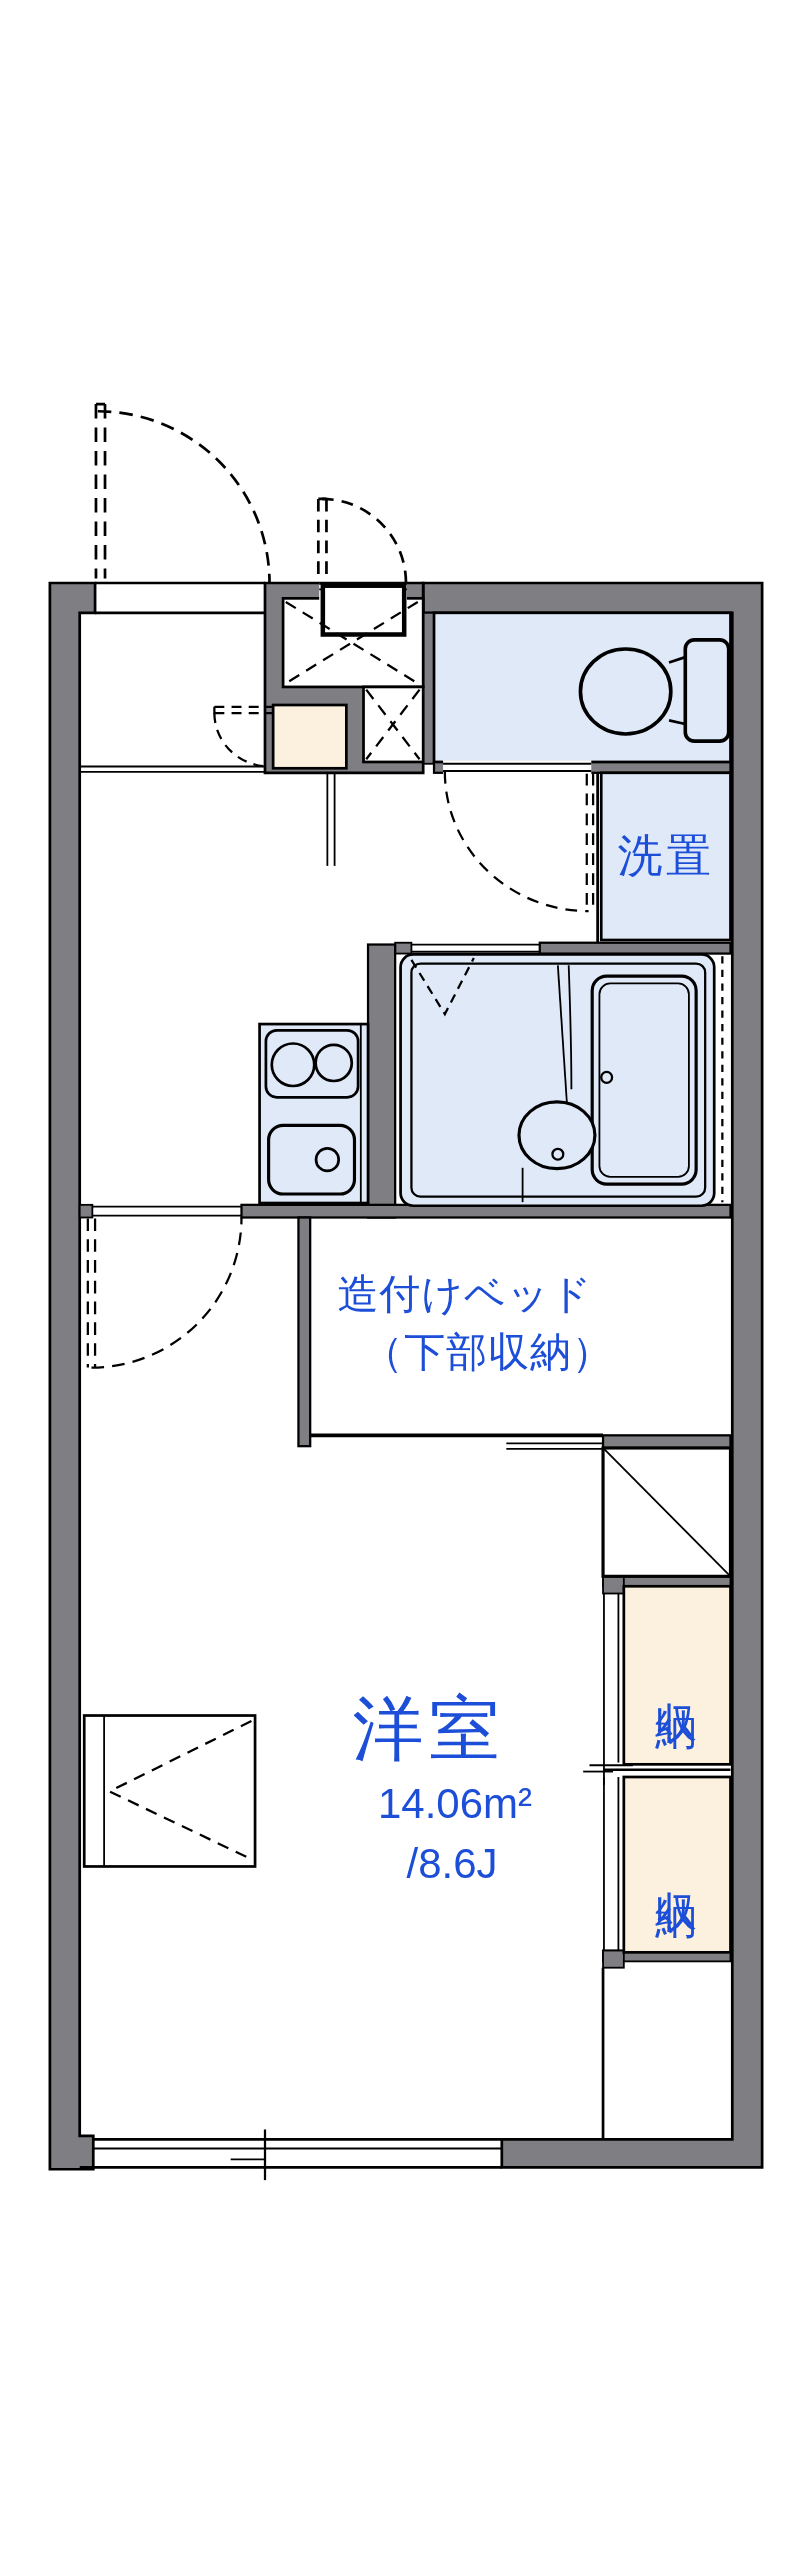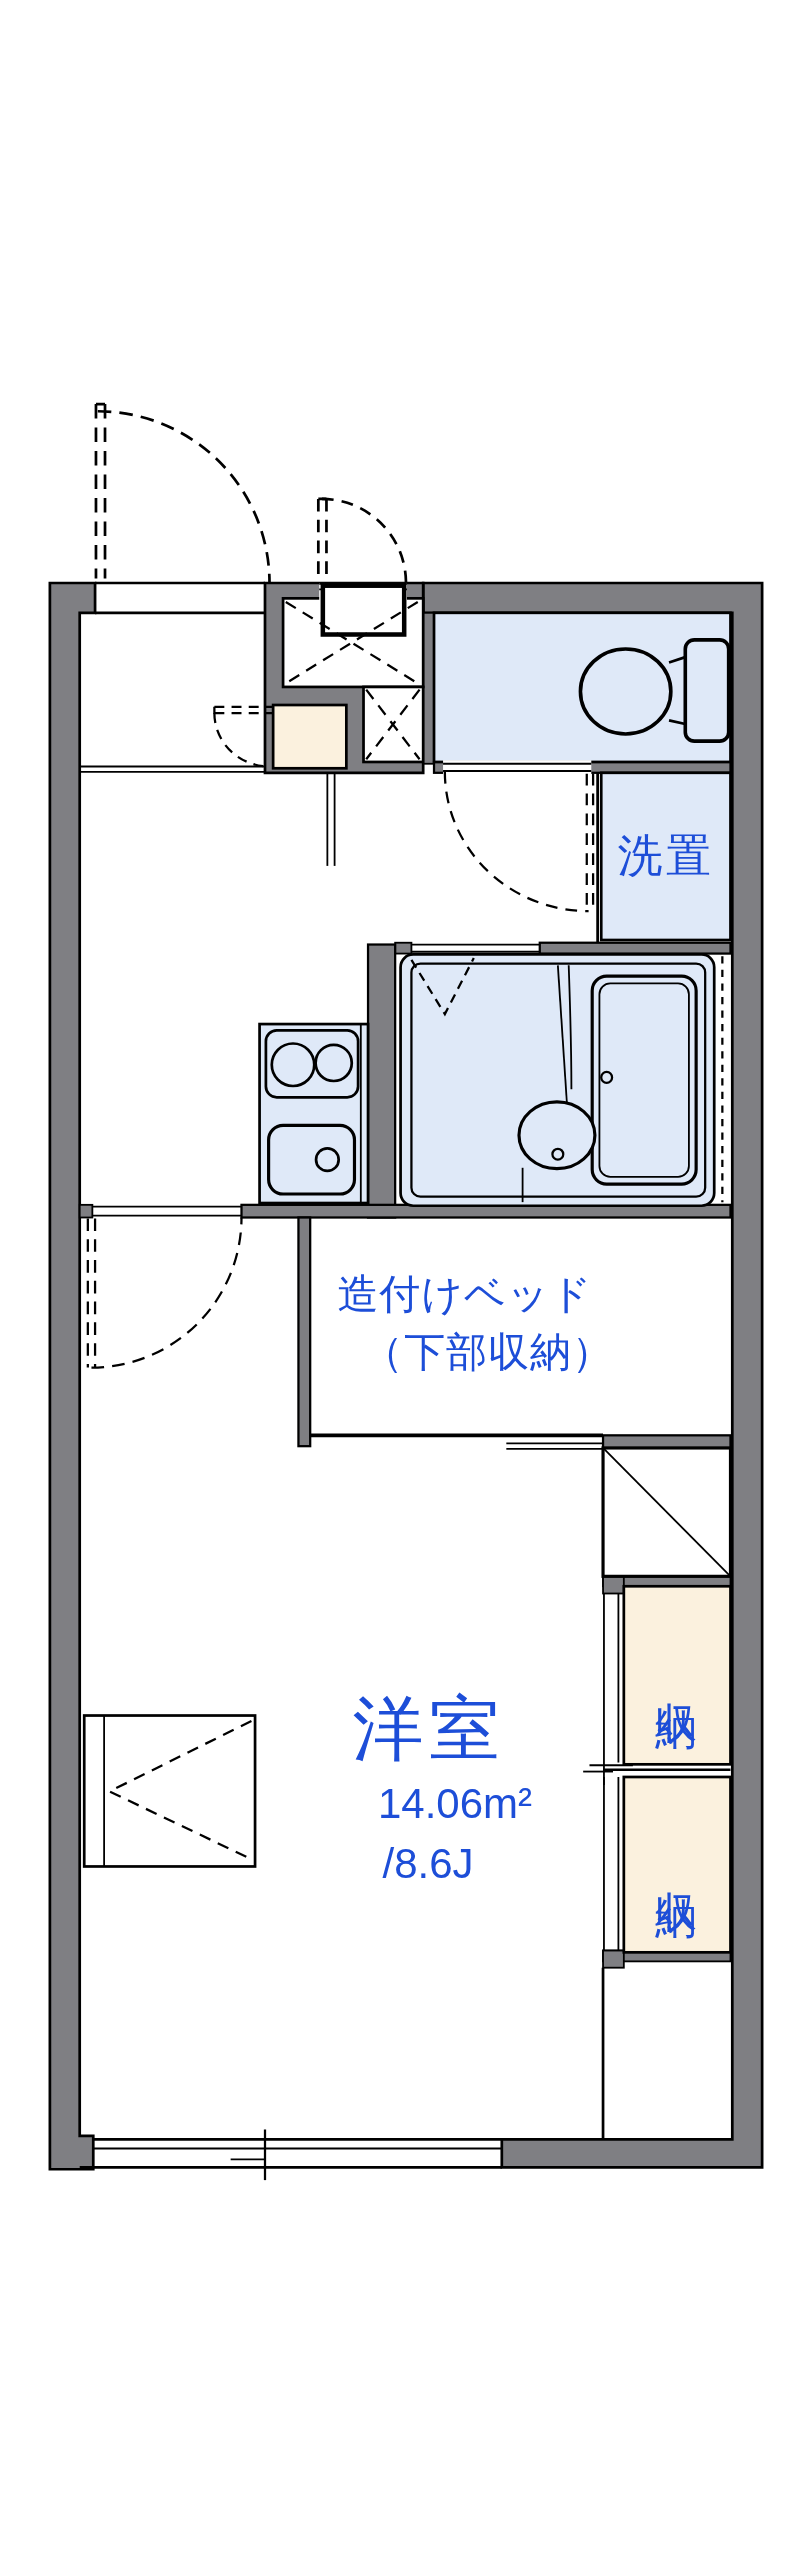--- a/index.html
+++ b/index.html
@@ -17,21 +17,21 @@
     color:#1d4ed8;
     white-space:nowrap;
     line-height:1.1;
     text-align:center;
   }
   .lbl-laundry   { left:666px; top:856px;  font-size:45px; letter-spacing:3.6px; }
   .lbl-bed1      { left:465px; top:1295px; font-size:41px; letter-spacing:0.9px; }
   .lbl-bed2      { left:488px; top:1353px; font-size:41px; letter-spacing:0.9px; }
   .lbl-room      { left:429px; top:1729px; font-size:71px; letter-spacing:5.4px; }
   .lbl-area-m2   { left:428px; top:1804px; font-size:42px;margin-left:27px; }
-  .lbl-area-jo   { left:428px; top:1864px; font-size:42px; }
+  .lbl-area-jo   { left:452px; top:1864px; font-size:42px; }
   .vtext {
     writing-mode:vertical-rl;
     text-orientation:upright;
     letter-spacing:7.2px;
     font-size:42px;
   }
   .lbl-closet1 { left:676px; top:1676px; }
   .lbl-closet2 { left:676px; top:1865px; }
 </style>
 </head>

